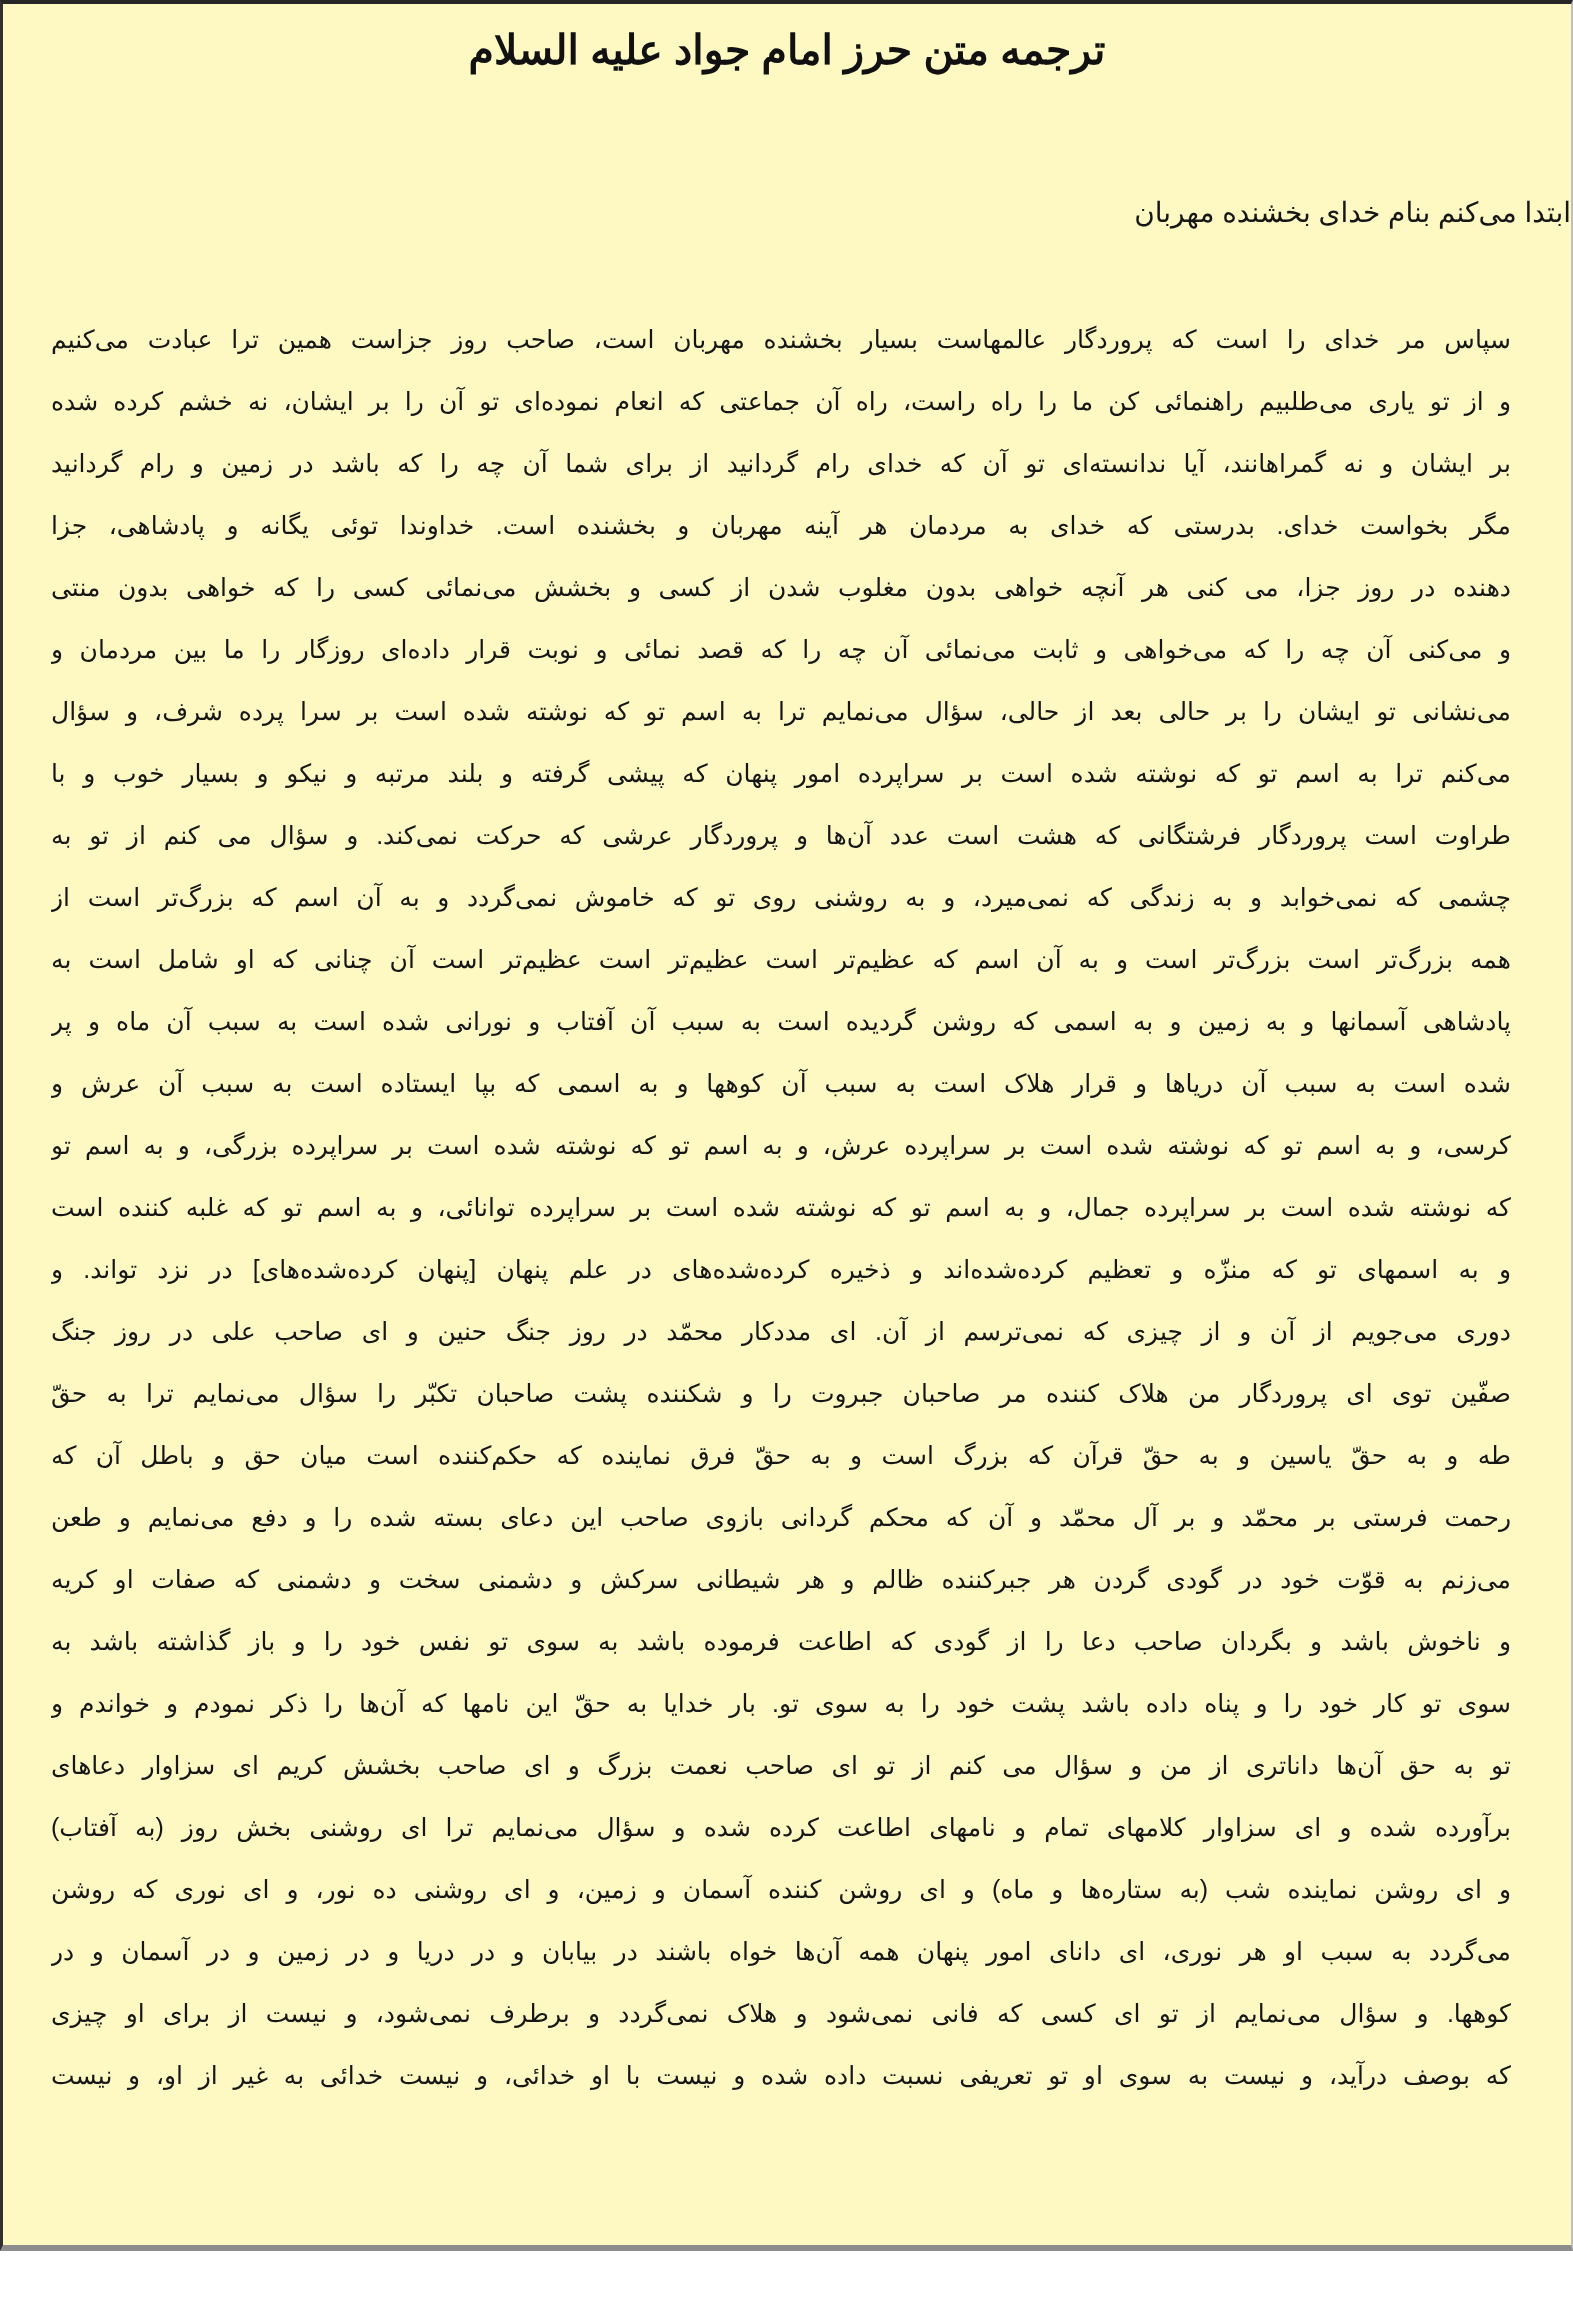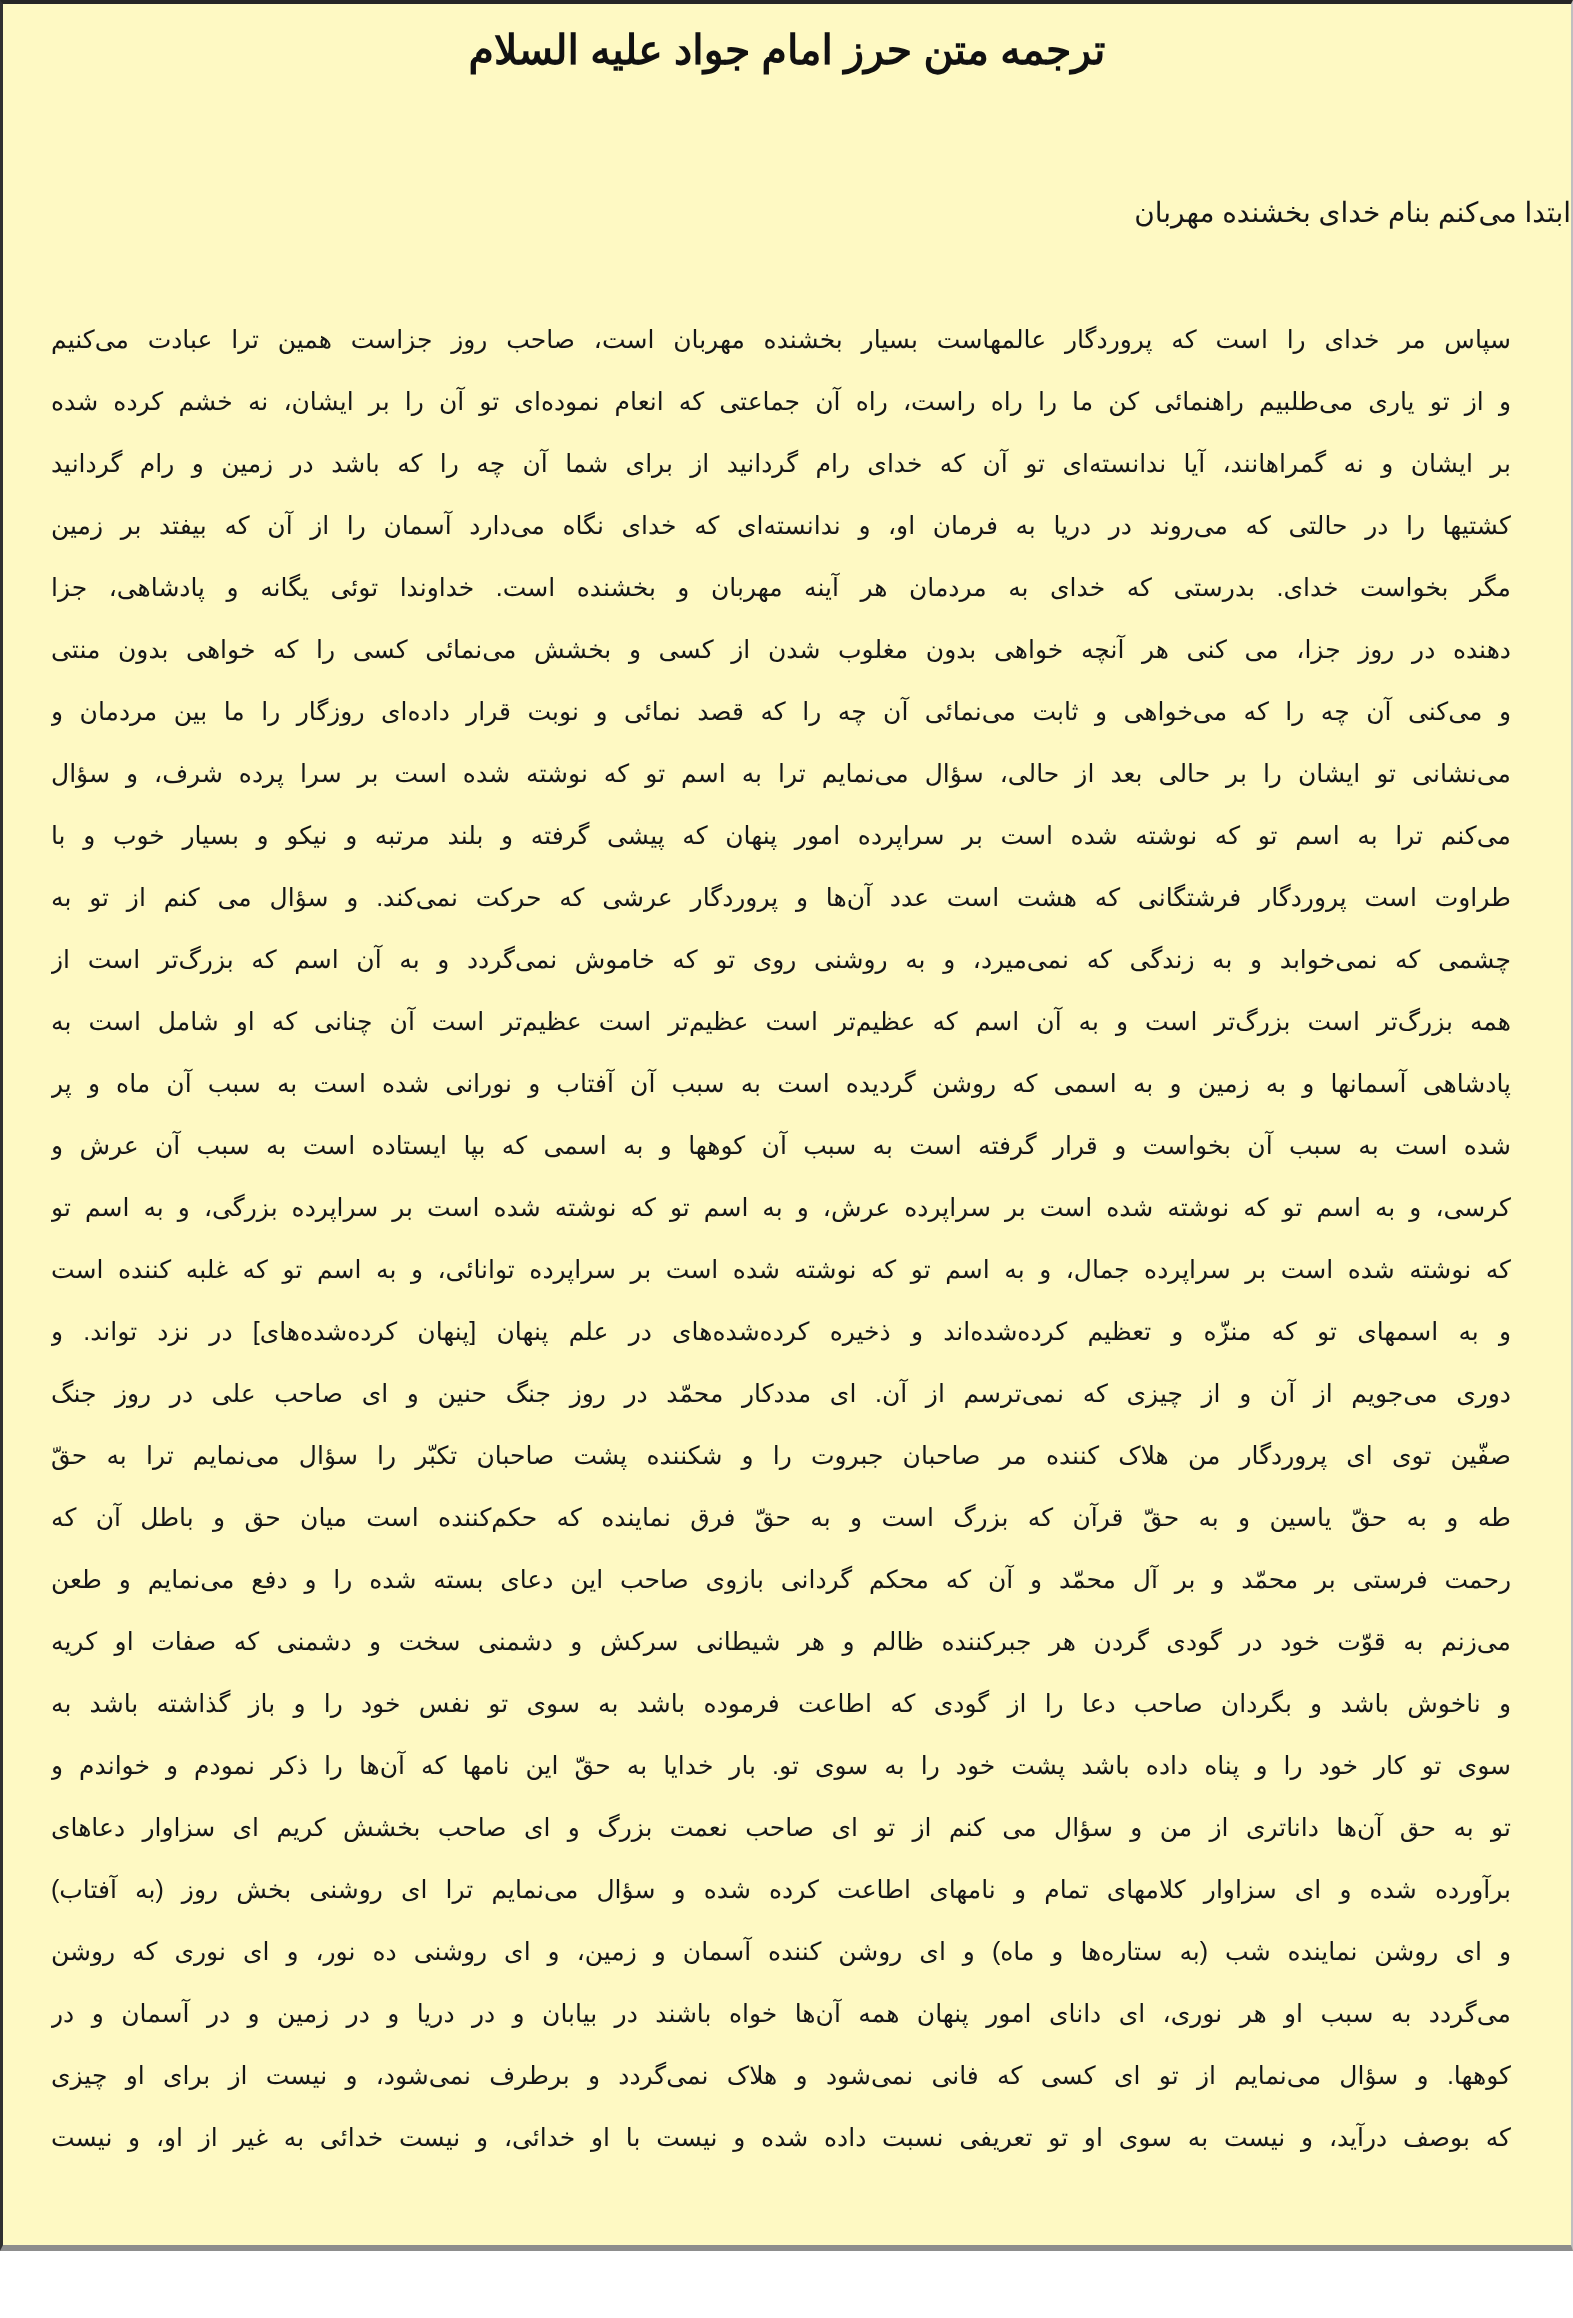--- a/index.html
+++ b/index.html
@@ -61,31 +61,30 @@
 
 <div class="page">
   <h1 class="title">ترجمه متن حرز امام جواد علیه السلام</h1>
 
   <div class="opening">ابتدا می‌کنم بنام خدای بخشنده مهربان</div>
 
   <div class="body-text">
       <div class="line">سپاس مر خدای را است که پروردگار عالمهاست بسیار بخشنده مهربان است، صاحب روز جزاست همین ترا عبادت می‌کنیم</div>
       <div class="line">و از تو یاری می‌طلبیم راهنمائی کن ما را راه راست، راه آن جماعتی که انعام نموده‌ای تو آن را بر ایشان، نه خشم کرده شده</div>
       <div class="line">بر ایشان و نه گمراهانند، آیا ندانسته‌ای تو آن که خدای رام گردانید از برای شما آن چه را که باشد در زمین و رام گردانید</div>
-      <div class="line">کشتیها را در حالتی که می‌روند در دریا به فرمان او، و ندانسته‌ای که خدای نگاه می‌دارد آسمان را از آن که بیفتد بر زمین</div>
       <div class="line">مگر بخواست خدای. بدرستی که خدای به مردمان هر آینه مهربان و بخشنده است. خداوندا توئی یگانه و پادشاهی، جزا</div>
       <div class="line">دهنده در روز جزا، می کنی هر آنچه خواهی بدون مغلوب شدن از کسی و بخشش می‌نمائی کسی را که خواهی بدون منتی</div>
       <div class="line">و می‌کنی آن چه را که می‌خواهی و ثابت می‌نمائی آن چه را که قصد نمائی و نوبت قرار داده‌ای روزگار را ما بین مردمان و</div>
       <div class="line">می‌نشانی تو ایشان را بر حالی بعد از حالی، سؤال می‌نمایم ترا به اسم تو که نوشته شده است بر سرا پرده شرف، و سؤال</div>
       <div class="line">می‌کنم ترا به اسم تو که نوشته شده است بر سراپرده امور پنهان که پیشی گرفته و بلند مرتبه و نیکو و بسیار خوب و با</div>
       <div class="line">طراوت است پروردگار فرشتگانی که هشت است عدد آن‌ها و پروردگار عرشی که حرکت نمی‌کند. و سؤال می کنم از تو به</div>
       <div class="line">چشمی که نمی‌خوابد و به زندگی که نمی‌میرد، و به روشنی روی تو که خاموش نمی‌گردد و به آن اسم که بزرگ‌تر است از</div>
       <div class="line">همه بزرگ‌تر است بزرگ‌تر است و به آن اسم که عظیم‌تر است عظیم‌تر است عظیم‌تر است آن چنانی که او شامل است به</div>
       <div class="line">پادشاهی آسمانها و به زمین و به اسمی که روشن گردیده است به سبب آن آفتاب و نورانی شده است به سبب آن ماه و پر</div>
-      <div class="line">شده است به سبب آن بخواست و قرار گرفته است به سبب آن کوهها و به اسمی که بپا ایستاده است به سبب آن عرش و</div>
+      <div class="line">شده است به سبب آن دریاها و قرار هلاک است به سبب آن کوهها و به اسمی که بپا ایستاده است به سبب آن عرش و</div>
       <div class="line">کرسی، و به اسم تو که نوشته شده است بر سراپرده عرش، و به اسم تو که نوشته شده است بر سراپرده بزرگی، و به اسم تو</div>
       <div class="line">که نوشته شده است بر سراپرده جمال، و به اسم تو که نوشته شده است بر سراپرده توانائی، و به اسم تو که غلبه کننده است</div>
       <div class="line">و به اسمهای تو که منزّه و تعظیم کرده‌شده‌اند و ذخیره کرده‌شده‌های در علم پنهان [پنهان کرده‌شده‌های] در نزد تواند. و</div>
       <div class="line">دوری می‌جویم از آن و از چیزی که نمی‌ترسم از آن. ای مددکار محمّد در روز جنگ حنین و ای صاحب علی در روز جنگ</div>
       <div class="line">صفّین توی ای پروردگار من هلاک کننده مر صاحبان جبروت را و شکننده پشت صاحبان تکبّر را سؤال می‌نمایم ترا به حقّ</div>
       <div class="line">طه و به حقّ یاسین و به حقّ قرآن که بزرگ است و به حقّ فرق نماینده که حکم‌کننده است میان حق و باطل آن که</div>
       <div class="line">رحمت فرستی بر محمّد و بر آل محمّد و آن که محکم گردانی بازوی صاحب این دعای بسته شده را و دفع می‌نمایم و طعن</div>
       <div class="line">می‌زنم به قوّت خود در گودی گردن هر جبرکننده ظالم و هر شیطانی سرکش و دشمنی سخت و دشمنی که صفات او کریه</div>
       <div class="line">و ناخوش باشد و بگردان صاحب دعا را از گودی که اطاعت فرموده باشد به سوی تو نفس خود را و باز گذاشته باشد به</div>
       <div class="line">سوی تو کار خود را و پناه داده باشد پشت خود را به سوی تو. بار خدایا به حقّ این نامها که آن‌ها را ذکر نمودم و خواندم و</div>

